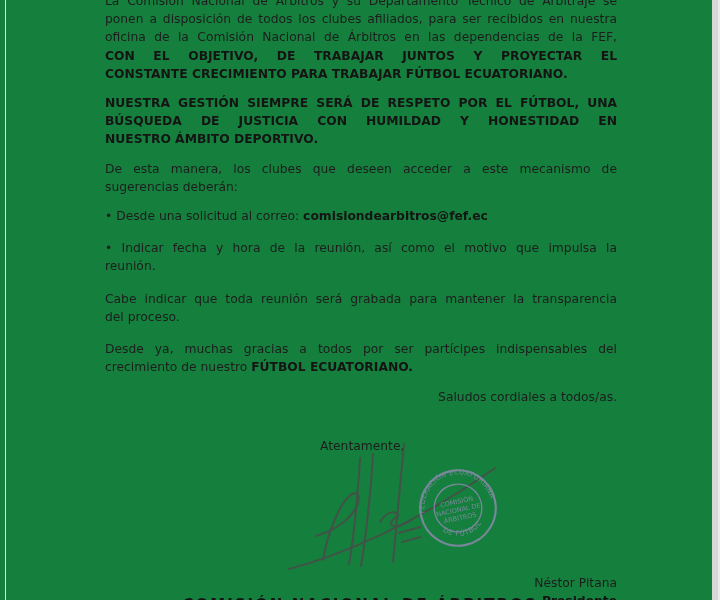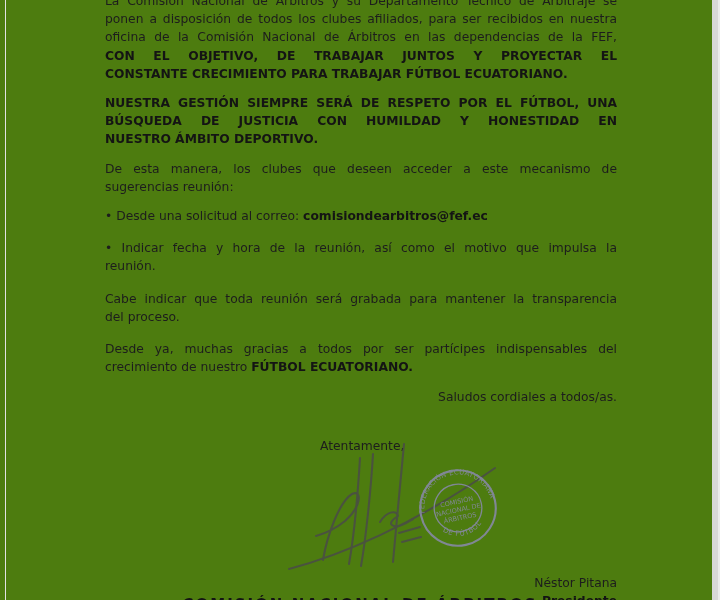--- a/index.html
+++ b/index.html
@@ -1,20 +1,20 @@
 <!DOCTYPE html>
 <html><head>
 <meta charset="utf-8">
 <style>
   html, body { margin: 0; padding: 0; background: #ffffff; }
   .page {
     position: relative;
     width: 720px;
     height: 600px;
-    background: #4d7c0f;
+    background: #15803d;
     overflow: hidden;
     font-family: "DejaVu Sans", "Liberation Sans", sans-serif;
     color: #1d1d1d;
   }
   .edge-left {
     position: absolute; left: 5px; top: 0; width: 1px; height: 100%;
     background: #e2e2e2;
   }
   .edge-right {
     position: absolute; left: 712px; top: 0; width: 6px; height: 100%;
@@ -81,21 +81,21 @@
     </p>
 
     <p>
       <span class="ln jl b">NUESTRA GESTIÓN SIEMPRE SERÁ DE RESPETO POR EL FÚTBOL, UNA</span>
       <span class="ln jl b">BÚSQUEDA DE JUSTICIA CON HUMILDAD Y HONESTIDAD EN</span>
       <span class="ln b">NUESTRO ÁMBITO DEPORTIVO.</span>
     </p>
 
     <p>
       <span class="ln jl">De esta manera, los clubes que deseen acceder a este mecanismo de</span>
-      <span class="ln">sugerencias reunión:</span>
+      <span class="ln">sugerencias deberán:</span>
     </p>
 
     <p class="m14">
       <span class="ln"><span>• Desde una solicitud al correo: </span><span class="b">comisiondearbitros@fef.ec</span></span>
     </p>
 
     <p class="m14">
       <span class="ln jl">• Indicar fecha y hora de la reunión, así como el motivo que impulsa la</span>
       <span class="ln">reunión.</span>
     </p>

